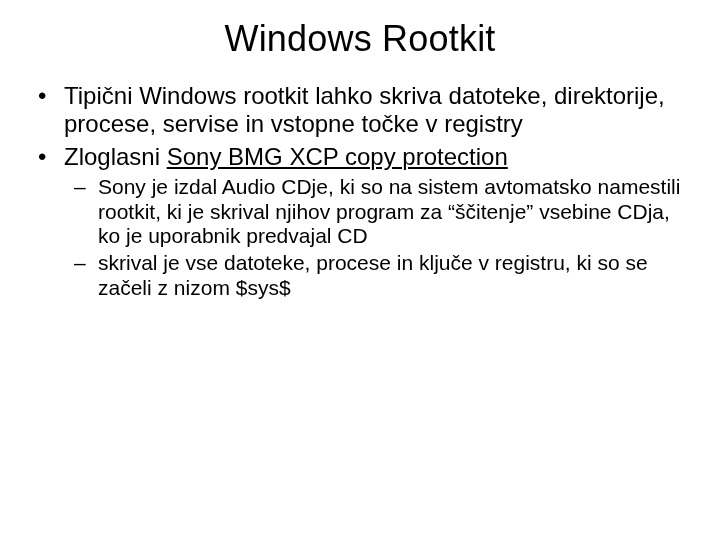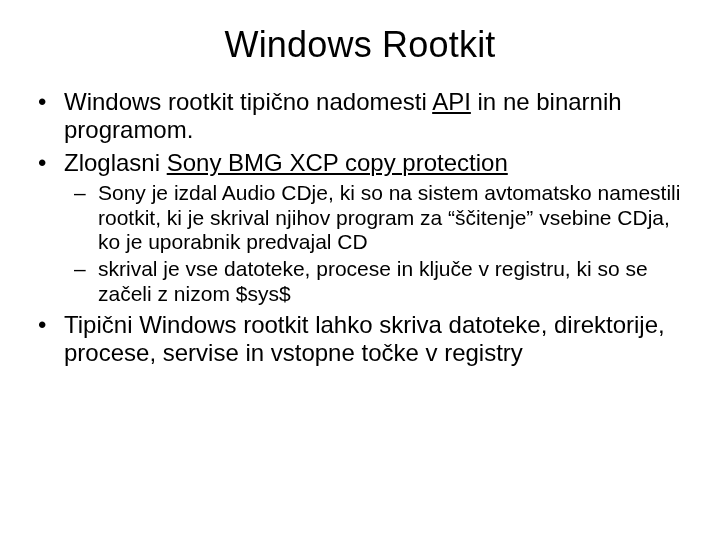--- a/index.html
+++ b/index.html
@@ -9,21 +9,21 @@
     height: 540px;
     background: #ffffff;
     font-family: Arial, Helvetica, sans-serif;
     color: #000;
     overflow: hidden;
   }
   .slide {
     box-sizing: border-box;
     width: 720px;
     height: 404px;
-    padding: 24px 30px 20px 30px;
+    padding: 18px 30px 20px 30px;
   }
   .title {
     text-align: center;
     font-size: 36px;
     font-weight: 400;
     margin: 0 0 22px 0;
     letter-spacing: 0.2px;
   }
   ul.level1 {
     list-style: none;
@@ -66,30 +66,27 @@
   .u { text-decoration: underline; }
 </style>
 </head>
 <body>
 
 <div class="slide">
   <h1 class="title">Windows Rootkit</h1>
 
   <ul class="level1">
     <li>
-      <span>Windows rootkit tipično nadomesti </span><span class="u">API</span><span> in ne binarnih programom.</span>
+      <span>Tipični Windows rootkit lahko skriva datoteke, direktorije, procese, servise in vstopne točke v registry</span>
     </li>
     <li>
       <span>Zloglasni </span><span class="u">Sony BMG XCP copy protection</span>
       <ul class="level2">
         <li>
           <span>Sony je izdal Audio CDje, ki so na sistem avtomatsko namestili rootkit, ki je skrival njihov program za “ščitenje” vsebine CDja, ko je uporabnik predvajal CD</span>
         </li>
         <li>
           <span>skrival je vse datoteke, procese in ključe v registru, ki so se začeli z nizom $sys$</span>
         </li>
       </ul>
     </li>
-    <li>
-      <span>Tipični Windows rootkit lahko skriva datoteke, direktorije, procese, servise in vstopne točke v registry</span>
-    </li>
   </ul>
 </div>
 
 </body></html>

